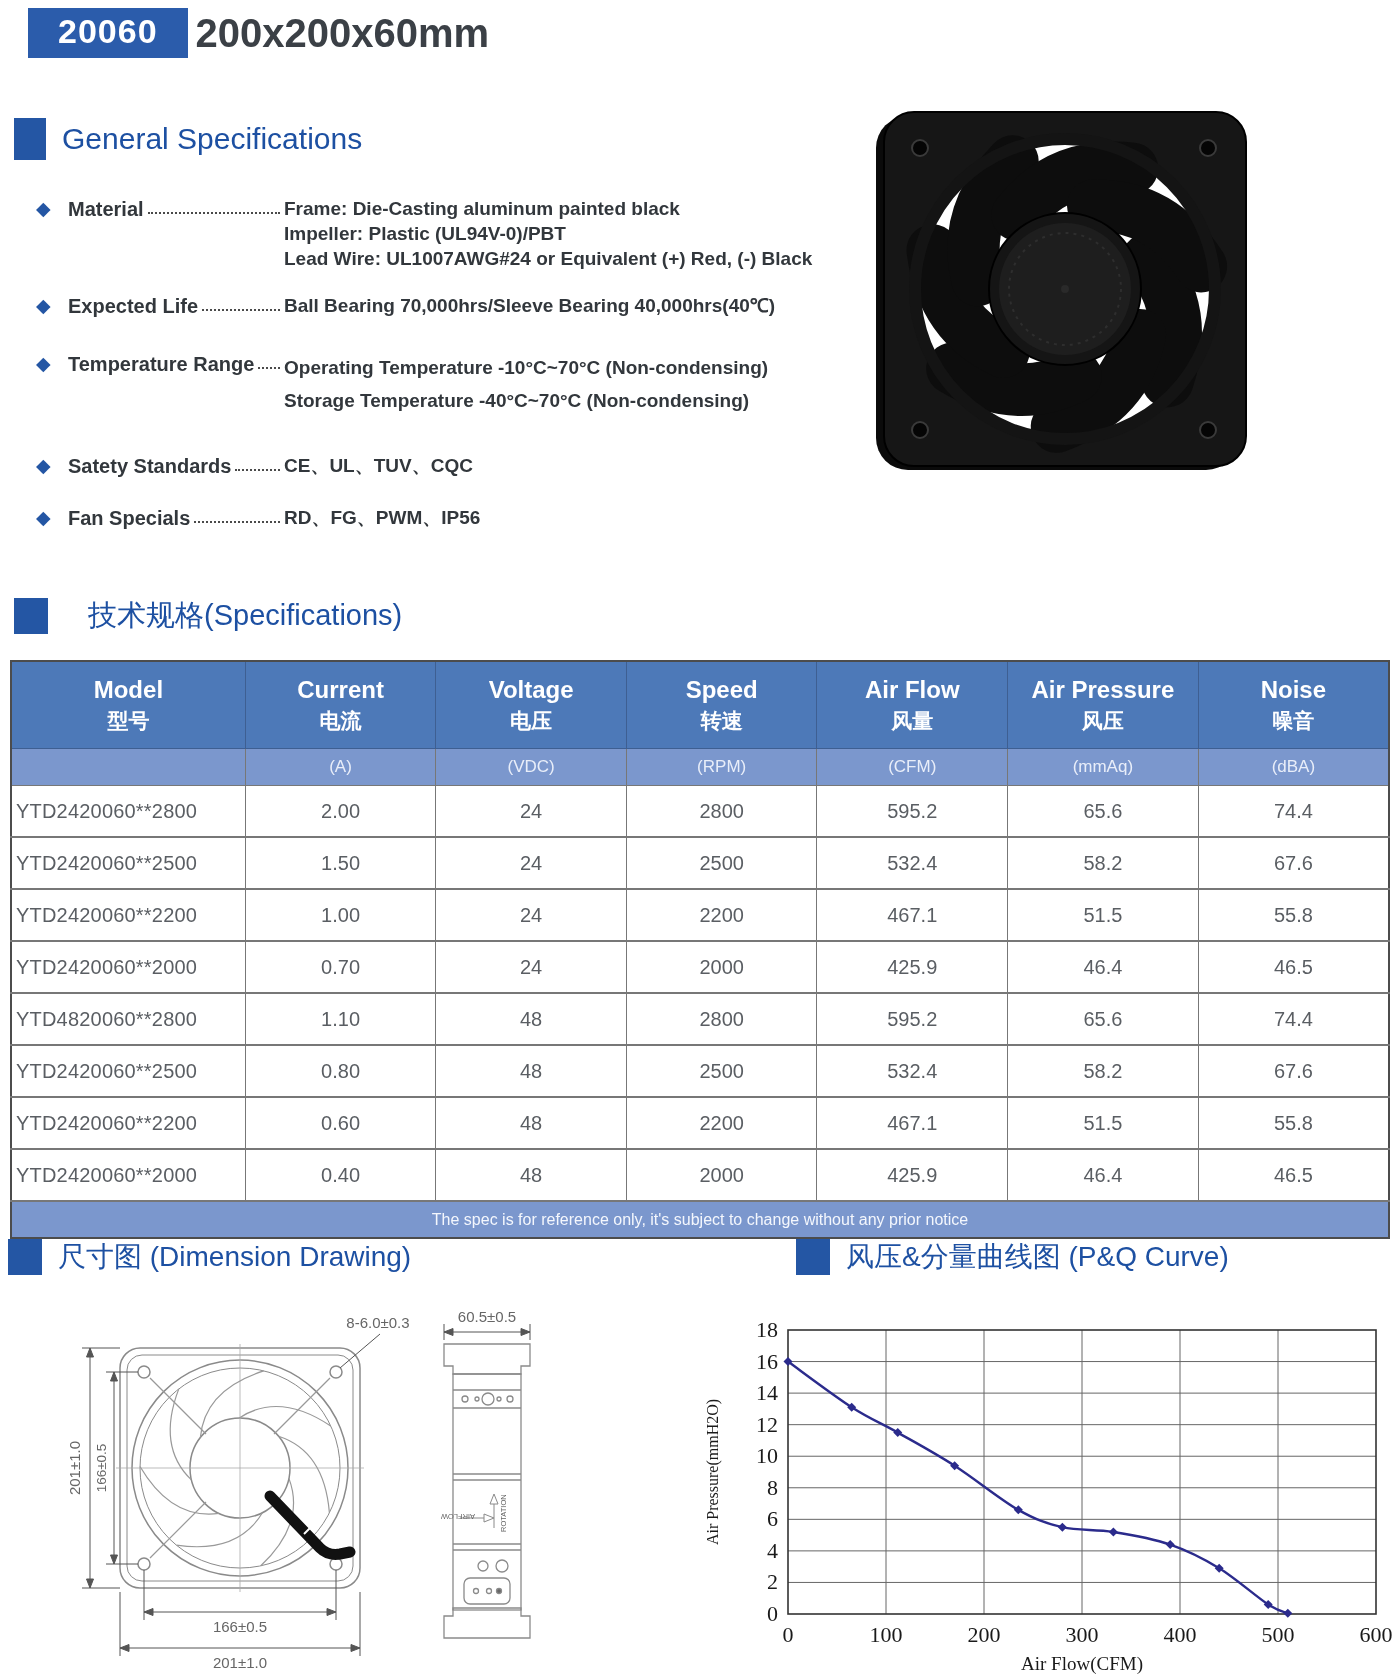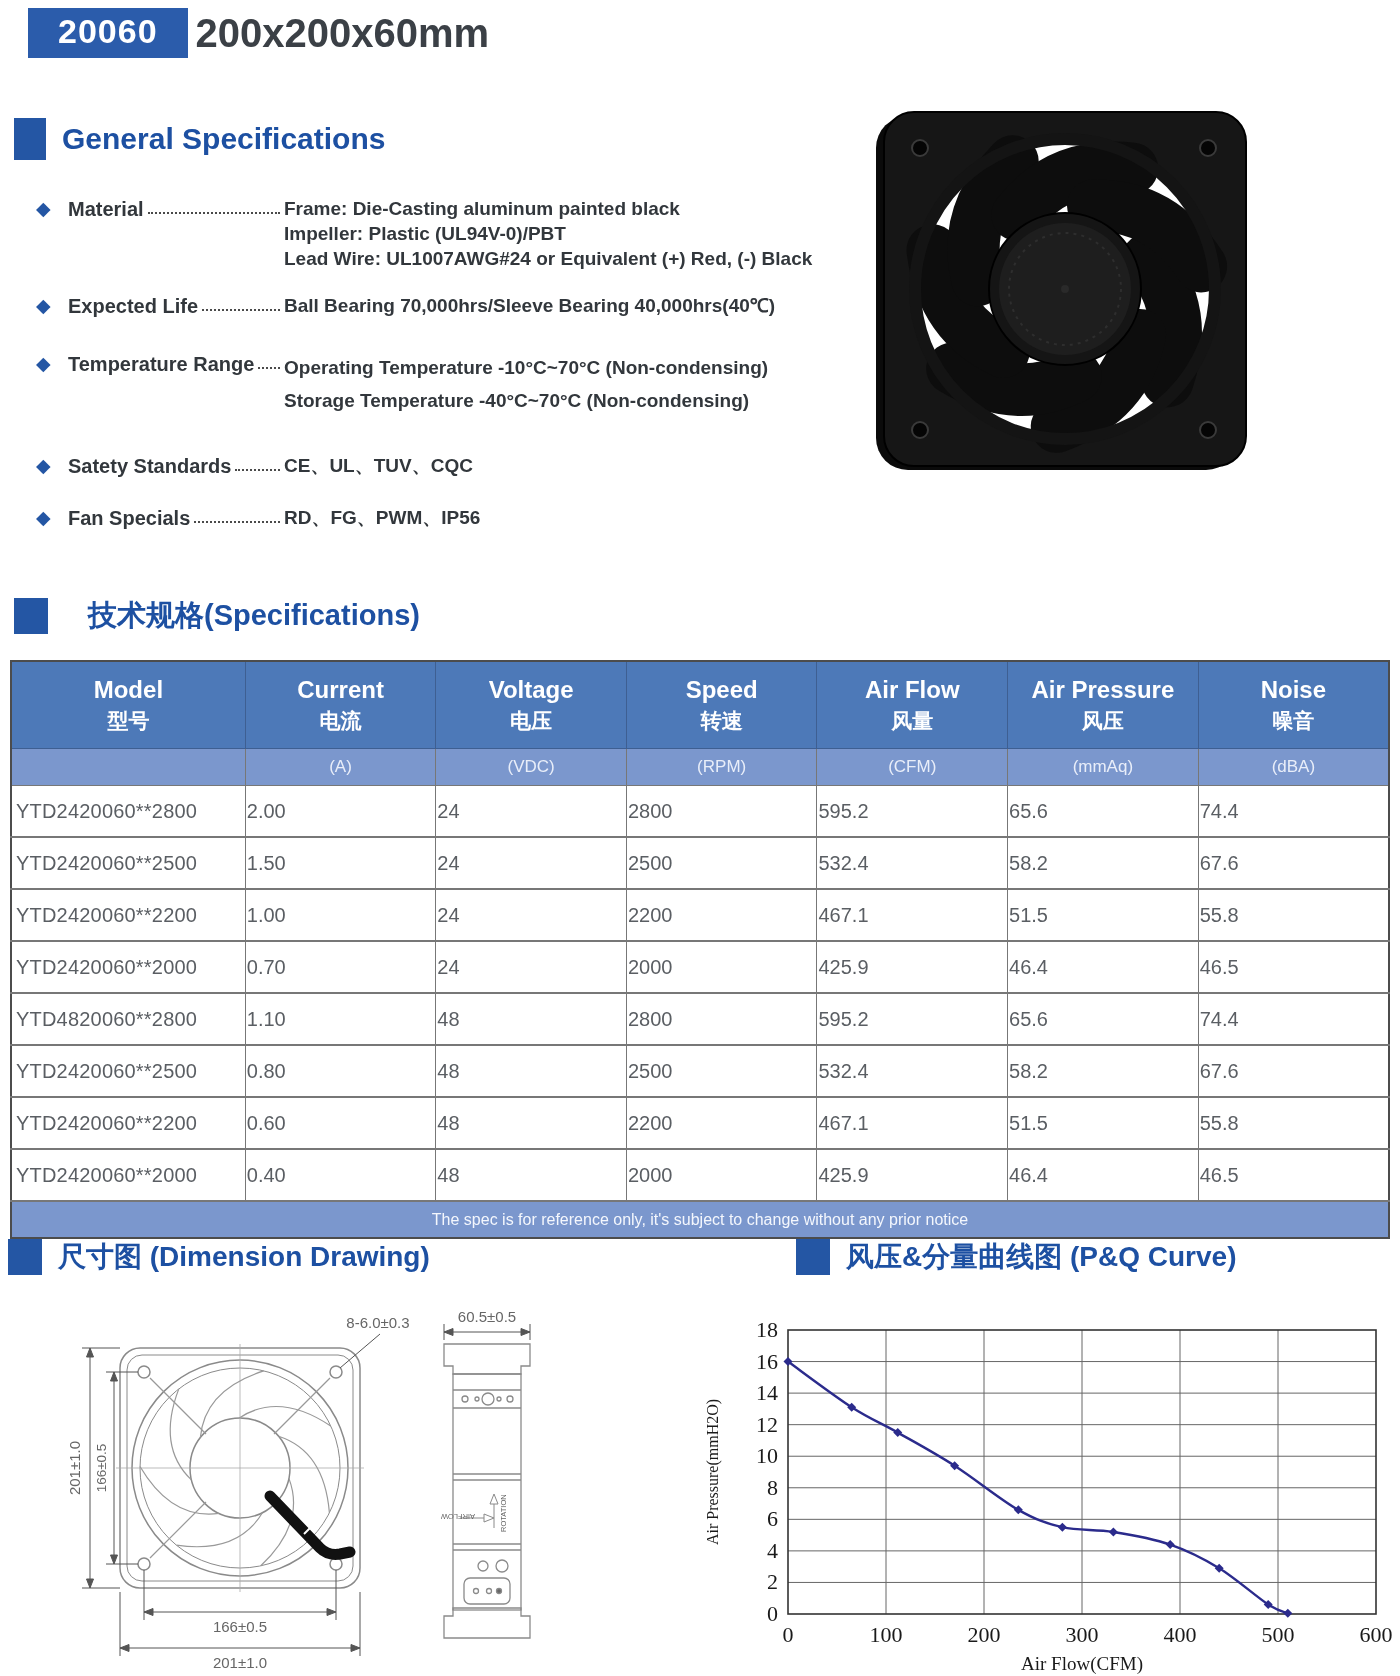--- a/index.html
+++ b/index.html
@@ -10,21 +10,21 @@
   .hdr{position:absolute;top:8px;left:28px;display:flex;align-items:center;gap:8px;}
   .badge{background:#2b5cab;color:#fff;font-size:34px;font-weight:bold;
          padding:4px 30px 7px 30px;letter-spacing:1px;}
   .hdr-title{font-size:40px;font-weight:bold;color:#3b4046;letter-spacing:0px;}
 
   
   .sec-title{position:absolute;display:flex;align-items:center;gap:16px;}
   .marker{display:inline-block;background:#2456a4;}
   .m-big{width:32px;height:42px;}
   .m-sq{width:34px;height:36px;}
-  .sec-text{color:#1d50a2;font-weight:bold;}
+  .sec-text{color:#1d50a2;font-weight:normal;}
   .t30{font-size:30px;} .t29{font-size:29px;} .t28{font-size:28px;}
 
   
   #general-list{position:absolute;left:36px;top:196px;width:834px;}
   .spec-row{display:grid;grid-template-columns:32px 216px 1fr;align-items:start;}
   .spec-row .dia{color:#2456a4;font-size:19px;line-height:26px;}
   .lab{display:flex;align-items:flex-end;padding-right:2px;}
   .lab-text{font-size:20px;font-weight:bold;color:#32373c;line-height:26px;white-space:nowrap;}
   .leader{flex:1;border-bottom:2px dotted #4a4a4a;margin:0 2px 8px 4px;min-width:8px;}
   .vals{font-size:19px;font-weight:bold;color:#32373c;line-height:25px;}
@@ -39,21 +39,21 @@
 
   
   #spec-table{position:absolute;left:10px;top:660px;width:1380px;border-collapse:collapse;
               table-layout:fixed;border:2px solid #4c4c4c;}
   #spec-table th,#spec-table td{border:1px solid #777;}
   #spec-table thead tr.main th{background:#4d79b8;color:#fff;height:84px;border-color:#3e5f92;}
   #spec-table .en{font-size:24px;font-weight:bold;}
   #spec-table .zh{font-size:21px;font-weight:bold;margin-top:3px;}
   #spec-table tr.units td{background:#7b97cd;color:#e9eef9;height:34px;font-size:17px;
                           text-align:center;font-weight:normal;}
-  #spec-table tbody td{height:48px;font-size:20px;color:#5a5e63;
+  #spec-table tbody td{height:48px;font-size:20px;color:#5a5e63;text-align:center;
                        background:#fff;border-bottom-width:2px;}
   #spec-table tbody td.model{text-align:left;padding-left:4px;letter-spacing:0.2px;}
   #spec-table tfoot td{background:#7b97cd;color:#f4f7fd;font-size:16px;text-align:center;height:33px;}
 
   
   #dim-svg{position:absolute;left:28px;top:1296px;}
   #pq-svg{position:absolute;left:692px;top:1292px;}
 
   .st-general{top:118px;left:14px;}
   .st-specs{top:596px;left:14px;gap:40px;}

